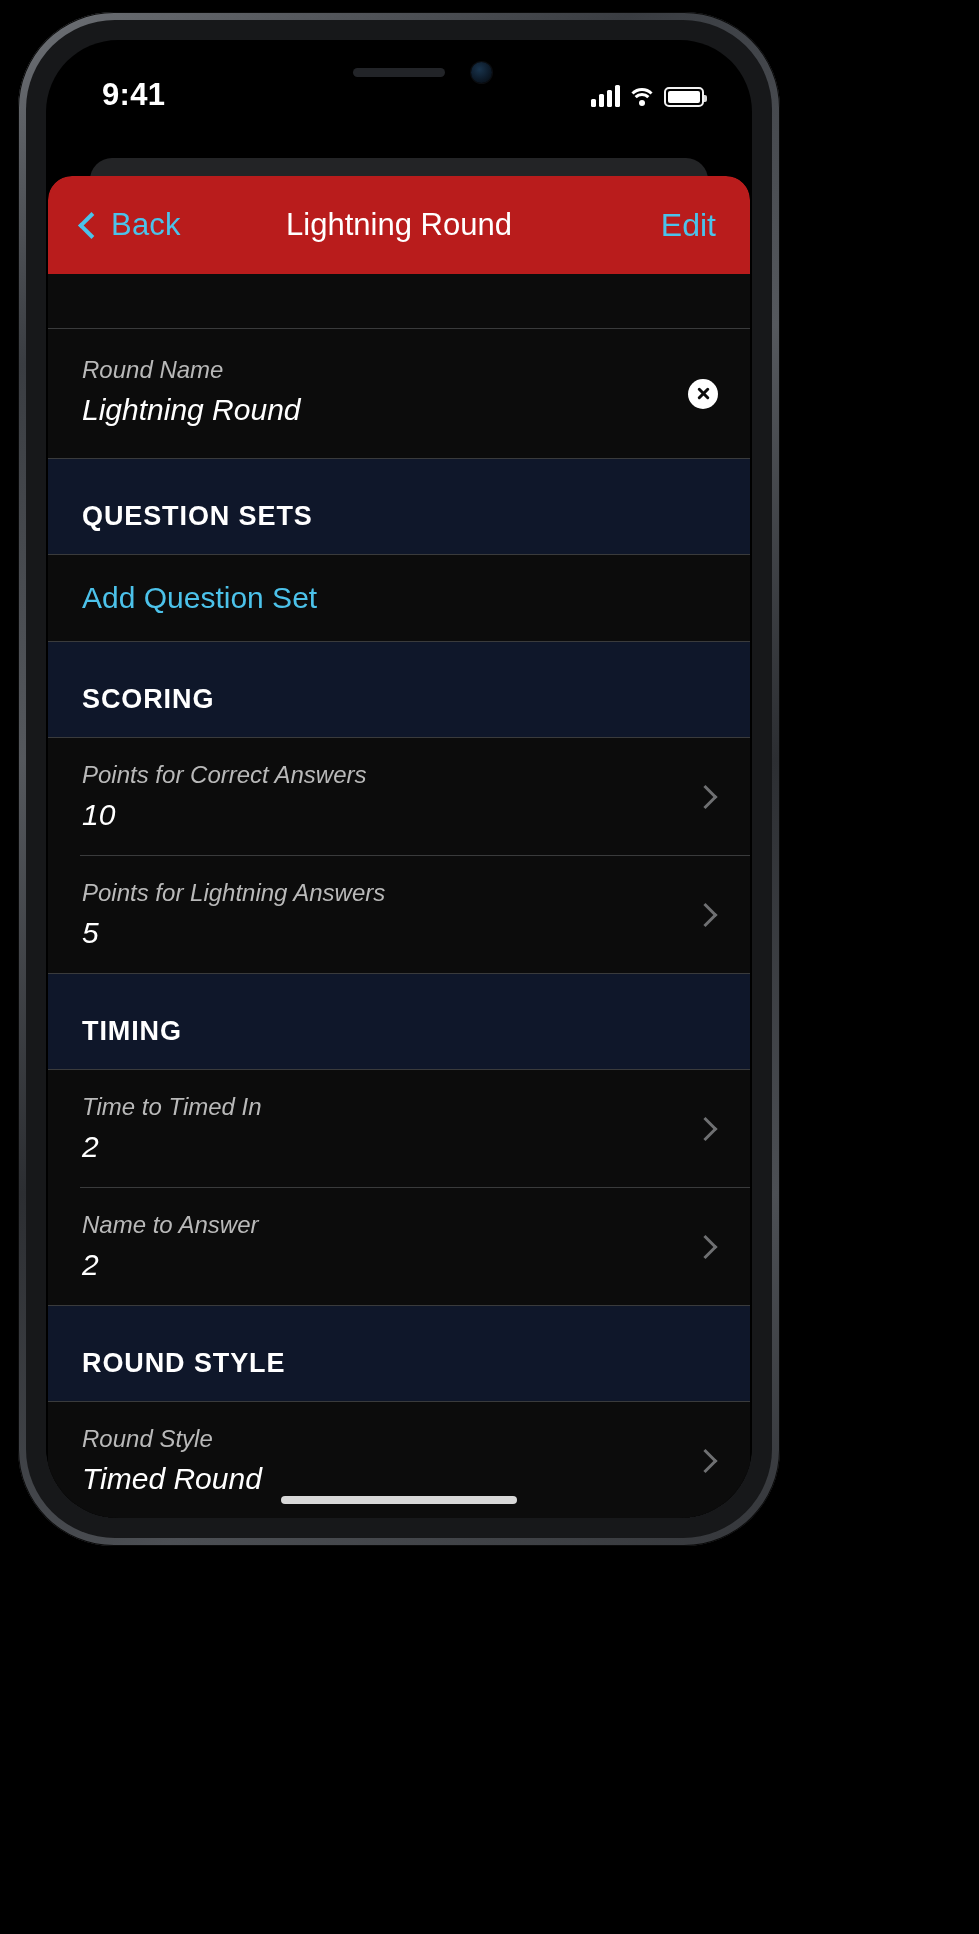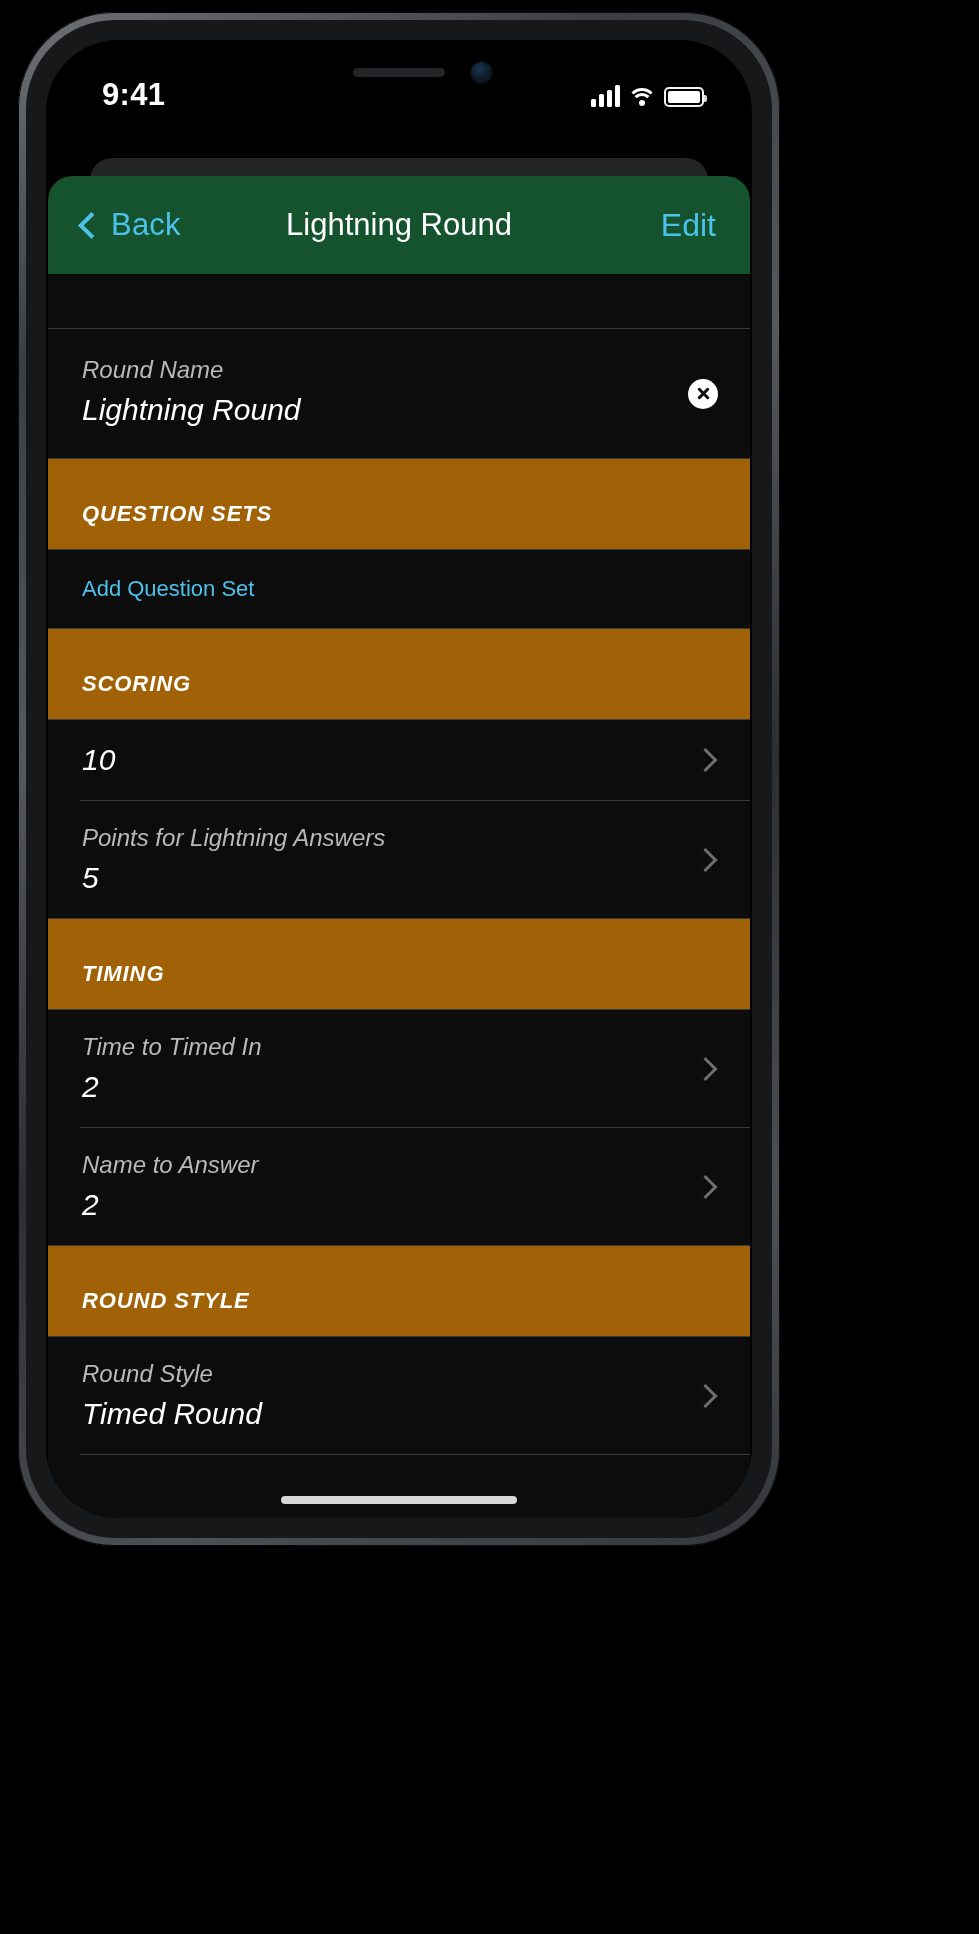--- a/index.html
+++ b/index.html
@@ -198,21 +198,21 @@
     bottom: 0;
     background: #0c0c0c;
     border-top-left-radius: 24px;
     border-top-right-radius: 24px;
     overflow: hidden;
   }
 
   .navbar {
     position: relative;
     height: 98px;
-    background: #14532d;
+    background: #b91c1c;
     border-top-left-radius: 24px;
     border-top-right-radius: 24px;
     display: flex;
     align-items: center;
     padding: 0 34px;
   }
   .nav-back {
     display: flex;
     align-items: center;
     gap: 6px;
@@ -261,25 +261,24 @@
   .hr {
     height: 1px;
     background: #3a3b3c;
     margin-left: 0;
   }
   .hr.inset { margin-left: 32px; }
 
   .section-head {
     padding: 42px 34px 22px 34px;
     color: #ffffff;
-    font-size: 22px;
+    font-size: 27px;
     font-weight: 700;
     letter-spacing: 0.9px;
-    background: #a16207;
-    font-style: italic;
+    background: #0f172a;
   }
 
   .row {
     position: relative;
     padding: 22px 68px 22px 34px;
     background: #0c0c0c;
     min-height: 74px;
     box-sizing: border-box;
     cursor: pointer;
     font-style: italic;
@@ -290,21 +289,21 @@
     line-height: 1.25;
     margin-bottom: 7px;
   }
   .row-value {
     color: #ffffff;
     font-size: 30px;
     line-height: 1.2;
   }
   .row-link {
     color: #4cc2ea;
-    font-size: 22px;
+    font-size: 30px;
     padding: 26px 34px;
     background: #0c0c0c;
     cursor: pointer;
   }
 
   .chev-right {
     position: absolute;
     right: 36px;
     top: 50%;
     width: 14px; height: 14px;
@@ -414,20 +413,21 @@
               <div class="hr"></div>
 
               <div class="section-head">QUESTION SETS</div>
               <div class="hr"></div>
               <div class="row-link">Add Question Set</div>
               <div class="hr"></div>
 
               <div class="section-head">SCORING</div>
               <div class="hr"></div>
               <div class="row">
+                <div class="row-label">Points for Correct Answers</div>
                 <div class="row-value">10</div>
                 <span class="chev-right"></span>
               </div>
               <div class="hr inset"></div>
               <div class="row">
                 <div class="row-label">Points for Lightning Answers</div>
                 <div class="row-value">5</div>
                 <span class="chev-right"></span>
               </div>
               <div class="hr"></div>

